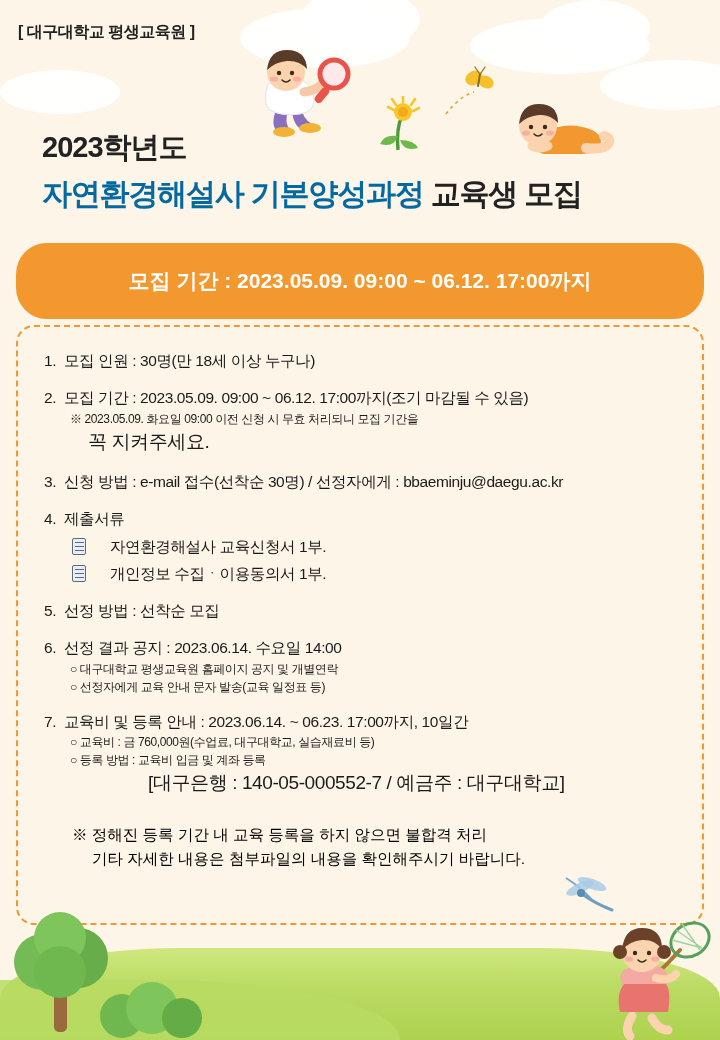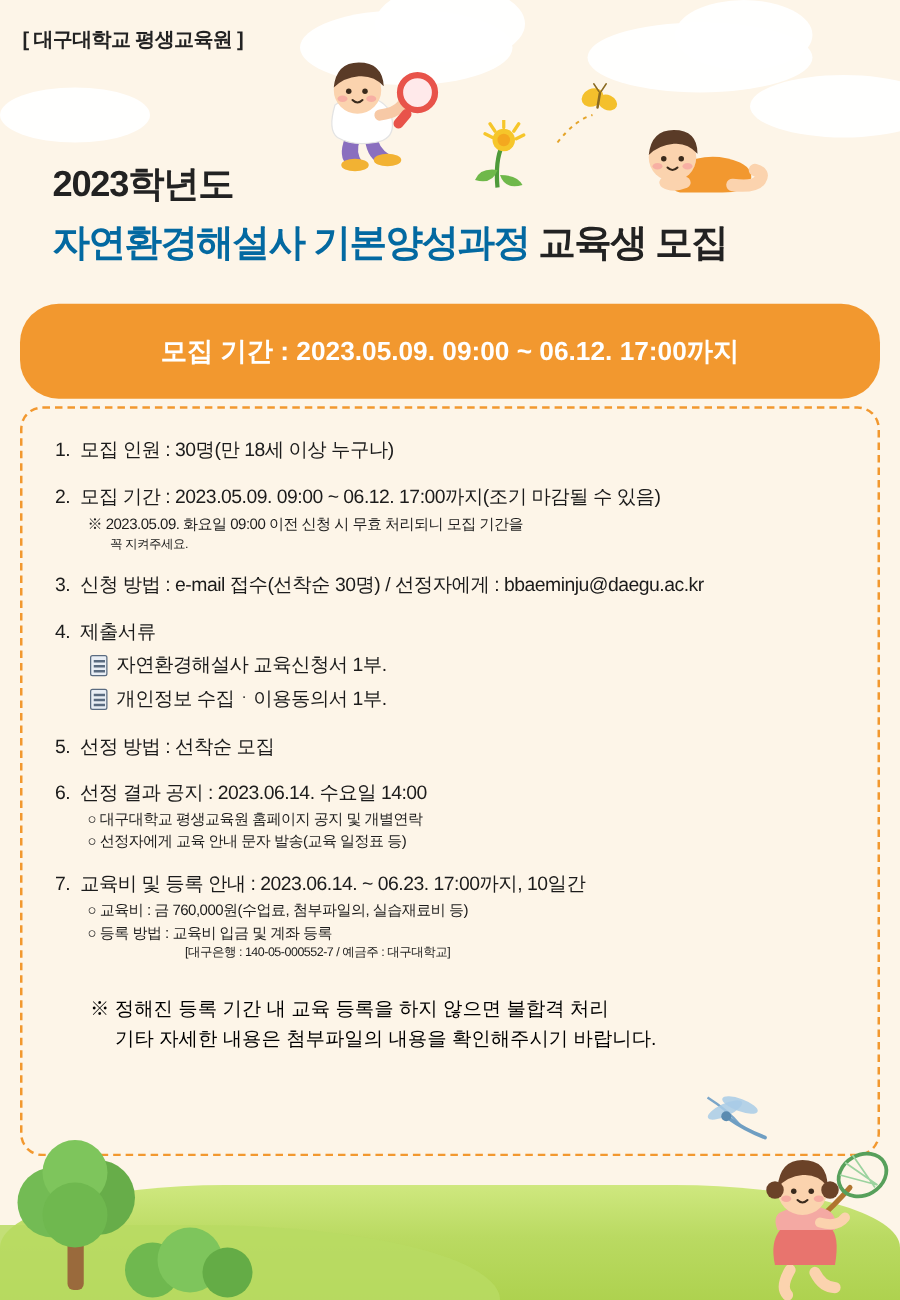--- a/index.html
+++ b/index.html
@@ -64,22 +64,22 @@
   .content-box {
     position:absolute; left:16px; top:325px; width:688px; height:600px;
     border:2px dashed #f2982f;
     border-radius:18px;
     background:transparent;
     padding:22px 26px 10px 26px;
   }
   .item { margin-bottom:14px; font-size:15.5px; color:#1b1b1b; line-height:1.5; letter-spacing:-0.4px;}
   .item .no { display:inline-block; width:20px; }
   .sub { padding-left:26px; font-size:12px; line-height:1.5; }
-  .sub2 { padding-left:44px; font-size:10px; line-height:1.5; }
-  .doc-line { padding-left:28px; display:flex; align-items:center; gap:7px; font-size:15.5px; margin-top:4px;}
+  .sub2 { padding-left:44px; font-size:19px; line-height:1.5; }
+  .doc-line { padding-left:28px; display:flex; align-items:center; gap:24px; font-size:15.5px; margin-top:4px;}
   .doc-ico {
     display:inline-block; width:14px; height:17px;
     background:#e9eef5; border:1.4px solid #5a6b80; border-radius:2px;
     position:relative;
   }
   .doc-ico:before {
     content:""; position:absolute; left:2px; top:3px; width:9px; height:1.4px;
     background:#5a6b80; box-shadow:0 4px 0 #5a6b80, 0 8px 0 #5a6b80;
   }
   .note { font-size:15.5px; line-height:1.55; }
@@ -214,21 +214,21 @@
   </div>
 
   <div class="item">
     <span class="no">6.</span><span>선정 결과 공지 : 2023.06.14. 수요일 14:00</span>
     <div class="sub">○ 대구대학교 평생교육원 홈페이지 공지 및 개별연락</div>
     <div class="sub">○ 선정자에게 교육 안내 문자 발송(교육 일정표 등)</div>
   </div>
 
   <div class="item" style="margin-top:12px;">
     <span class="no">7.</span><span>교육비 및 등록 안내 : 2023.06.14. ~ 06.23. 17:00까지, 10일간</span>
-    <div class="sub">○ 교육비 : 금 760,000원(수업료, 첨부파일의, 실습재료비 등)</div>
+    <div class="sub">○ 교육비 : 금 760,000원(수업료, 대구대학교, 실습재료비 등)</div>
     <div class="sub">○ 등록 방법 : 교육비 입금 및 계좌 등록</div>
     <div class="sub2" style="padding-left:104px;">[대구은행 : 140-05-000552-7 / 예금주 : 대구대학교]</div>
   </div>
 
   <div class="note" style="margin-top:26px;padding-left:28px;">
     <div>※ 정해진 등록 기간 내 교육 등록을 하지 않으면 불합격 처리</div>
     <div style="padding-left:20px;">기타 자세한 내용은 첨부파일의 내용을 확인해주시기 바랍니다.</div>
   </div>
 </div>
 

